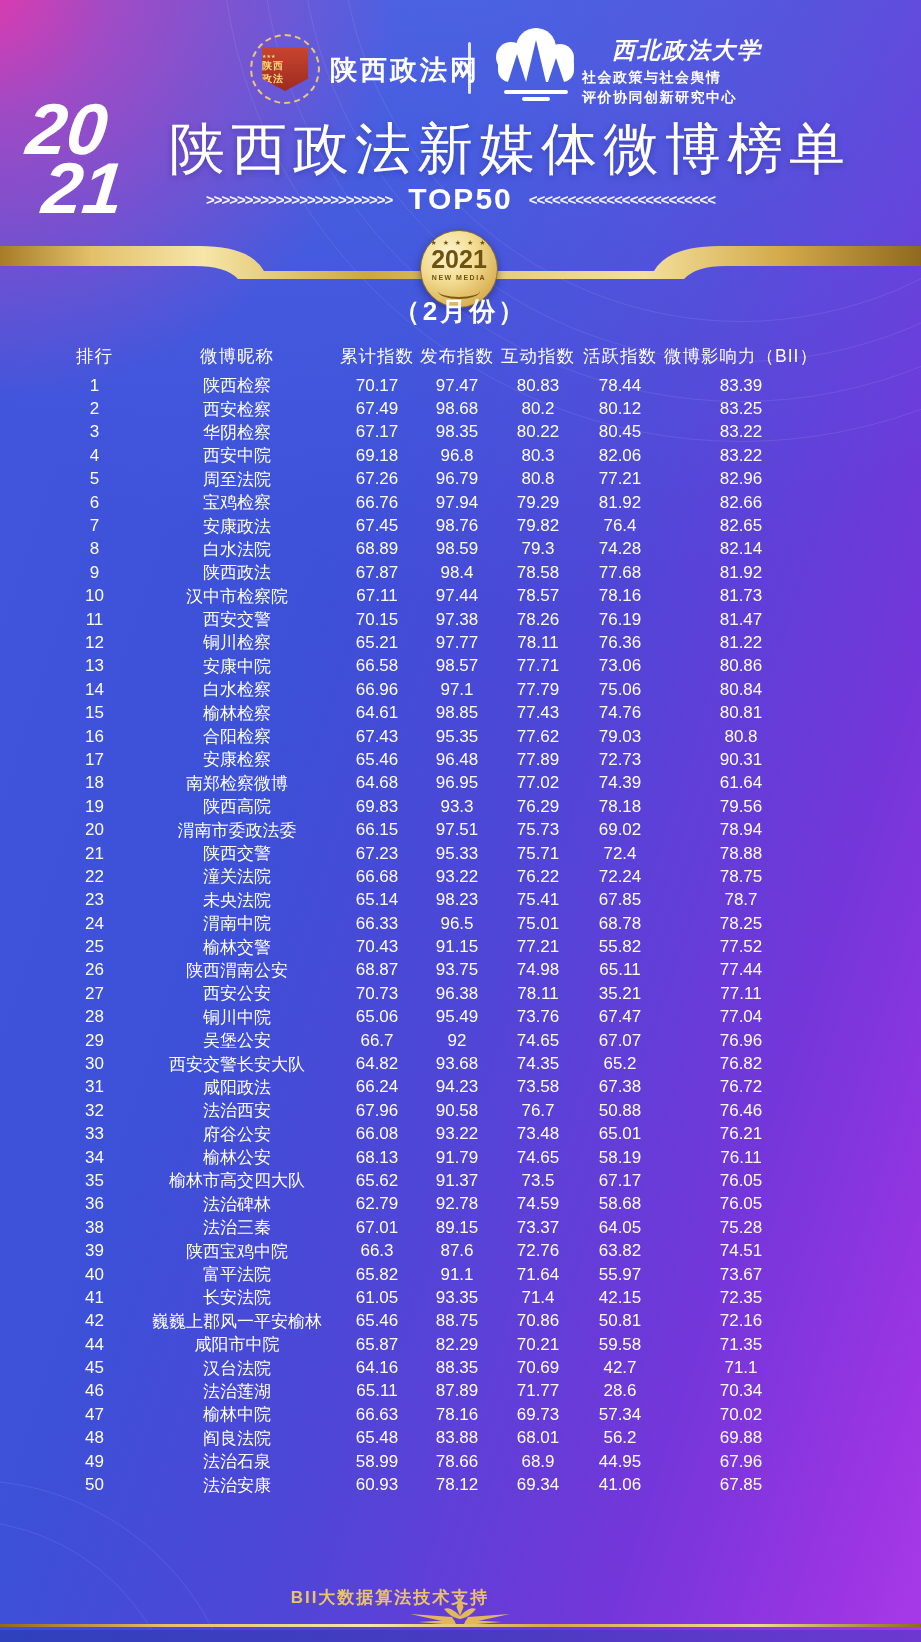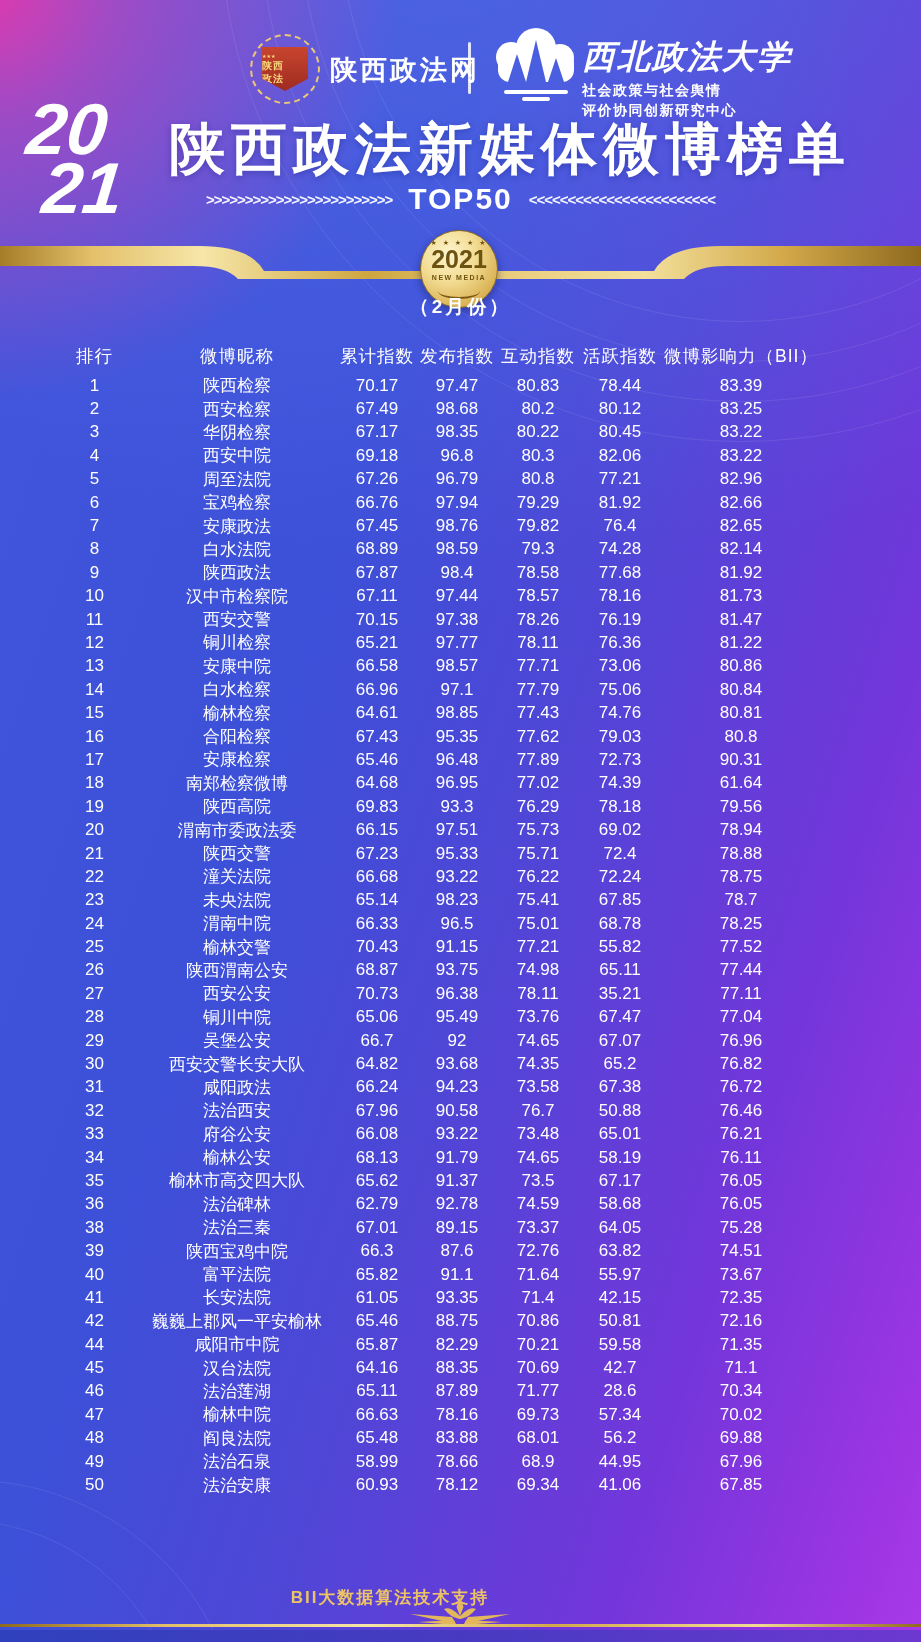--- a/index.html
+++ b/index.html
@@ -30,43 +30,43 @@
   .cl2{left:0;top:14px;width:30px;height:30px;border-radius:50%;}
   .cl3{left:50px;top:16px;width:28px;height:28px;border-radius:50%;}
   .cl4{left:2px;top:24px;width:76px;height:30px;border-radius:12px;}
   .mt{position:absolute;width:0;height:0;}
   .mt1{left:12px;top:26px;border-left:9px solid transparent;border-right:9px solid transparent;border-bottom:28px solid #4a5fe0;}
   .mt2{left:30px;top:12px;border-left:10px solid transparent;border-right:10px solid transparent;border-bottom:42px solid #4a5fe0;}
   .mt3{left:52px;top:30px;border-left:8px solid transparent;border-right:8px solid transparent;border-bottom:24px solid #4a5fe0;}
   .base1{position:absolute;left:8px;top:62px;width:64px;height:4px;background:#fff;border-radius:2px;}
   .base2{position:absolute;left:26px;top:69px;width:28px;height:4px;background:#fff;border-radius:2px;}
   .uni{position:absolute;left:582px;top:36px;line-height:1.3;}
-  .uni .name{font-size:33px;font-weight:700;font-style:italic;letter-spacing:2px;}
+  .uni .name{font-size:23px;font-weight:700;font-style:italic;letter-spacing:2px;margin-left:30px;}
   .uni .sub{font-size:14px;font-weight:700;letter-spacing:1.5px;margin-top:2px;}
   
   .year{position:absolute;left:24px;top:100px;font-weight:800;font-style:italic;transform:skewX(-6deg);line-height:0.82;}
   .year .y1{font-size:72px;display:block;}
   .year .y2{font-size:72px;display:block;margin-left:22px;}
   .main-title{position:absolute;left:122px;top:112px;width:776px;text-align:center;
-    font-size:56px;font-weight:700;letter-spacing:6px;text-shadow:0 2px 6px rgba(20,30,120,0.35);}
+    font-size:56px;font-weight:400;letter-spacing:6px;text-shadow:0 2px 6px rgba(20,30,120,0.35);}
   .top50{position:absolute;left:0;top:182px;width:921px;display:flex;align-items:center;justify-content:center;gap:16px;}
   .top50 .arrows{font-size:15px;font-weight:700;letter-spacing:-1px;opacity:0.95;}
   .top50 .label{font-size:30px;font-weight:800;letter-spacing:2px;}
   
   .ribbon{position:absolute;left:0;top:242px;}
   .medal{position:absolute;left:420px;top:230px;width:76px;height:76px;border-radius:50%;
     background:radial-gradient(circle at 36% 30%,#fdf5cf 0%,#f3dd94 38%,#dcb55a 72%,#c39130 100%);
     border:1.5px solid #8a6a20;box-shadow:0 3px 8px rgba(10,15,60,0.4);
     display:flex;flex-direction:column;align-items:center;justify-content:center;color:#6e5210;}
   .medal .stars{font-size:7px;letter-spacing:2px;line-height:1;}
   .medal .yr{font-size:25px;font-weight:800;line-height:1.1;}
   .medal .nm{font-size:7px;font-weight:700;letter-spacing:1.5px;line-height:1.2;}
   .medal .laurel{width:42px;height:14px;border-bottom:2px solid #7d5a14;border-radius:50%;margin-top:1px;}
   .period{position:absolute;left:0;top:294px;width:921px;text-align:center;
-    font-size:19px;font-weight:700;letter-spacing:3px;}
+    font-size:26px;font-weight:700;letter-spacing:3px;}
   
   .table{position:absolute;left:52px;top:342px;width:769px;}
   .t-head,.t-row{display:grid;grid-template-columns:85px 200px 80px 80px 82px 82px 160px;align-items:center;text-align:center;}
   .t-head{height:28px;font-size:17.5px;font-weight:500;letter-spacing:1px;margin-bottom:4px;}
   .t-row{height:23.4px;font-size:17px;font-weight:400;}
   .cell{white-space:nowrap;overflow:visible;}
   
   .support{position:absolute;left:0;top:1586px;width:780px;text-align:center;
     font-size:17px;font-weight:700;letter-spacing:2px;color:#edc465;}
   .gold-line{position:absolute;left:0;top:1624px;width:921px;height:3px;

